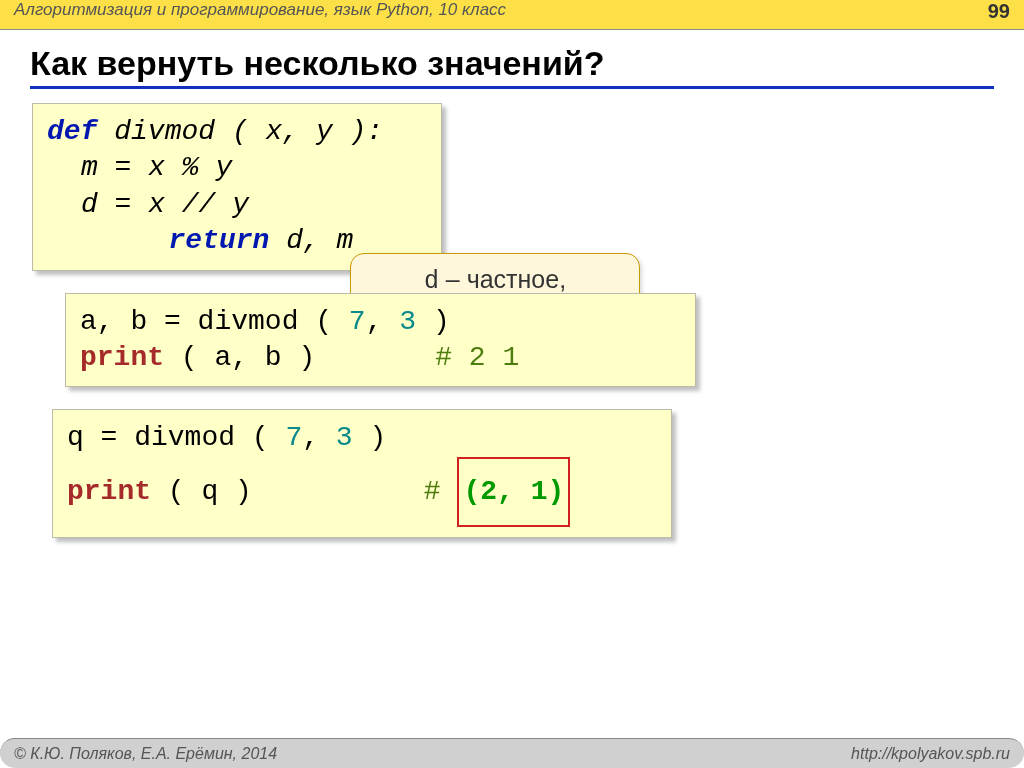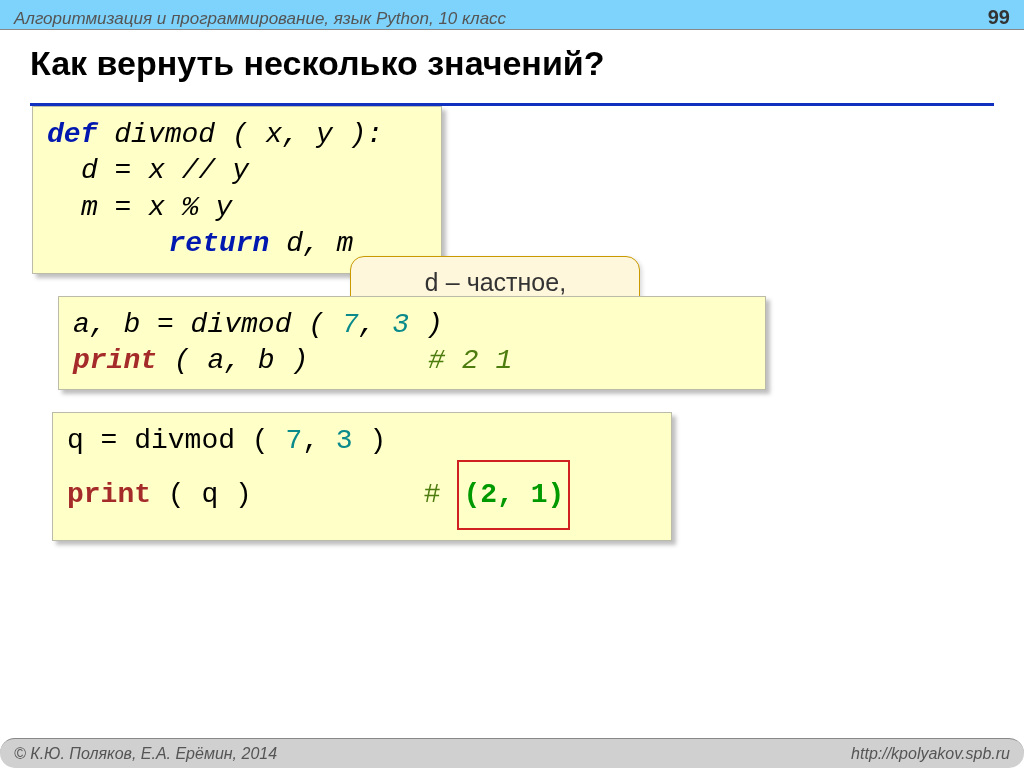--- a/index.html
+++ b/index.html
@@ -5,53 +5,54 @@
   * { box-sizing: border-box; margin: 0; padding: 0; }
   body {
     width: 1024px;
     height: 768px;
     background: #ffffff;
     font-family: Arial, Helvetica, sans-serif;
     position: relative;
     overflow: hidden;
   }
   .header-bar {
-    background: #7dd3fc;
+    background: #fde047;
     border-bottom: 1px solid #888;
     height: 30px;
     display: flex;
-    align-items: flex-end;
+    align-items: flex-start;
     justify-content: space-between;
     padding: 0 14px;
     font-style: italic;
     color: #555;
     font-size: 17px;
   }
   .page-num { font-size: 20px; font-weight: bold; color: #333; font-style: normal;}
   .content { padding: 14px 30px 0 30px; }
   .title {
     font-size: 34px;
     font-weight: bold;
     color: #000;
     border-bottom: 3px solid #1030c0;
-    padding-bottom: 20px;
+    padding-bottom: 3px;
+    margin-bottom: 14px;
   }
   .code-box {
     background: #ffffc8;
     border: 1px solid #bba;
     box-shadow: 4px 4px 4px rgba(0,0,0,0.25);
     padding: 10px 14px;
     font-family: "Courier New", monospace;
     font-size: 28px;
     line-height: 1.3;
     margin-bottom: 22px;
     position: relative;
   }
   .box1 { width: 410px; margin-left: 2px; font-style: italic;}
-  .box2 { width: 708px; margin-left: 28px; font-style: italic;}
+  .box2 { width: 631px; margin-left: 35px;}
   .box3 { width: 620px; margin-left: 22px;}
   .kw-def   { color: #0018b0; font-weight: bold; }
   .kw-ret   { color: #0018b0; font-weight: bold; }
   .fn       { color: #000; }
   .num      { color: #0a8a8a; }
   .comment  { color: #4d7c0f; }
   .printfn  { color: #a52a2a; font-weight: bold; }
   .highlight-box {
     display: inline-block;
     border: 2px solid #d02020;
@@ -118,22 +119,22 @@
   <div class="title">Как вернуть несколько значений?</div>
 
   <div style="position:relative;">
     <div class="code-box box1">
       <div>
         <span class="kw-def">def</span>
         <span> </span>
         <span class="fn">divmod</span>
         <span>( x, y ):</span>
       </div>
+      <div style="padding-left:34px;">m = x % y</div>
       <div style="padding-left:34px;">d = x // y</div>
-      <div style="padding-left:34px;">m = x % y</div>
       <div style="padding-left:48px;text-align:center;">
         <span class="kw-ret">return</span>
         <span> </span>
         <span>d, m</span>
       </div>
     </div>
 
     <div class="callout callout1">
       <div class="callout-tail tail1b"></div>
       <div class="callout-tail tail1"></div>

